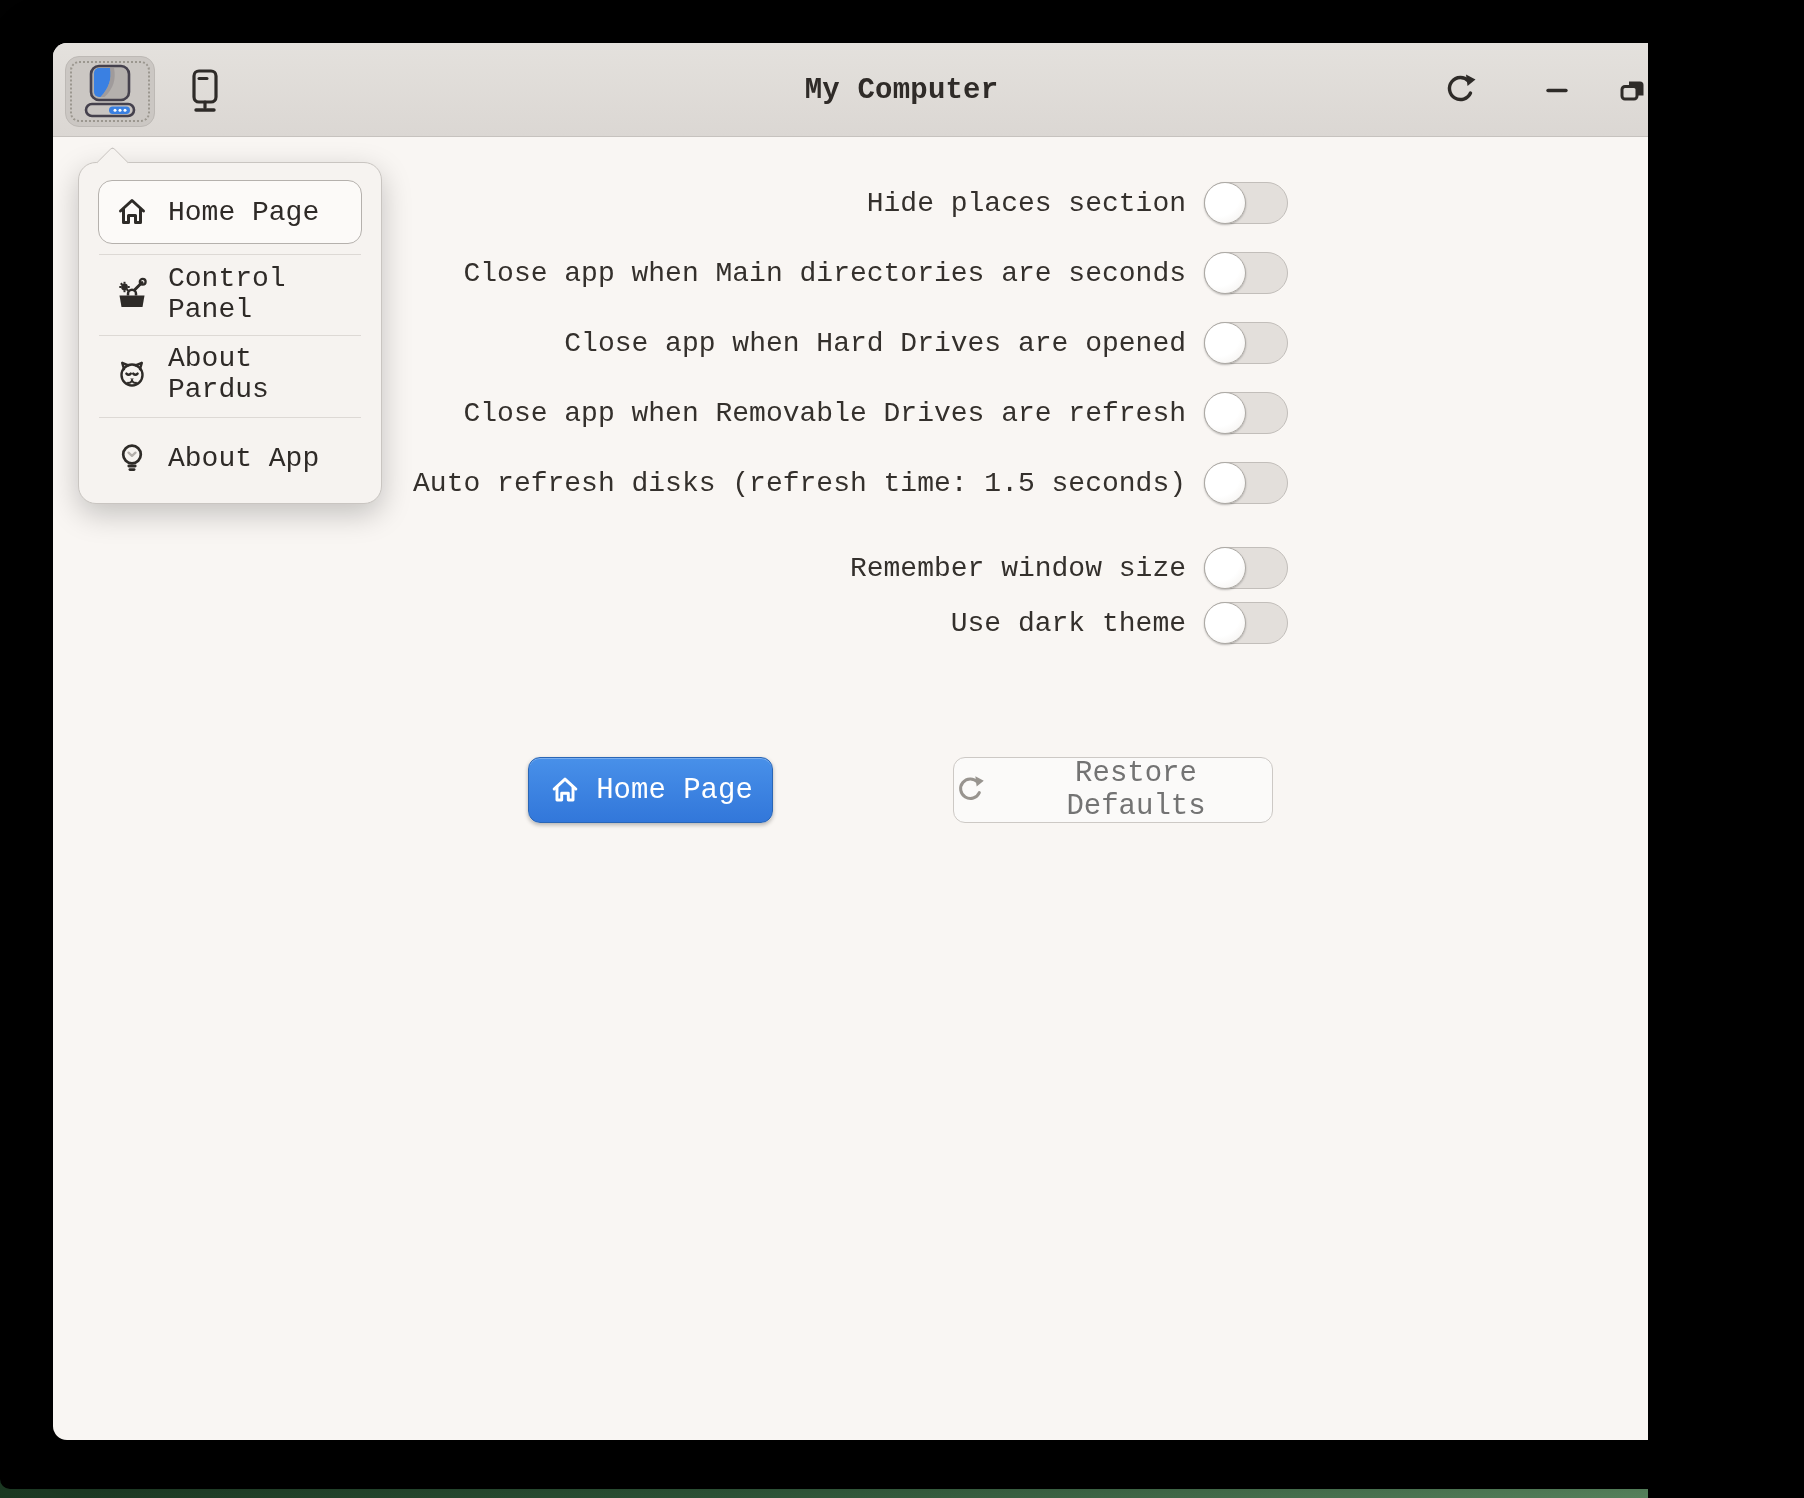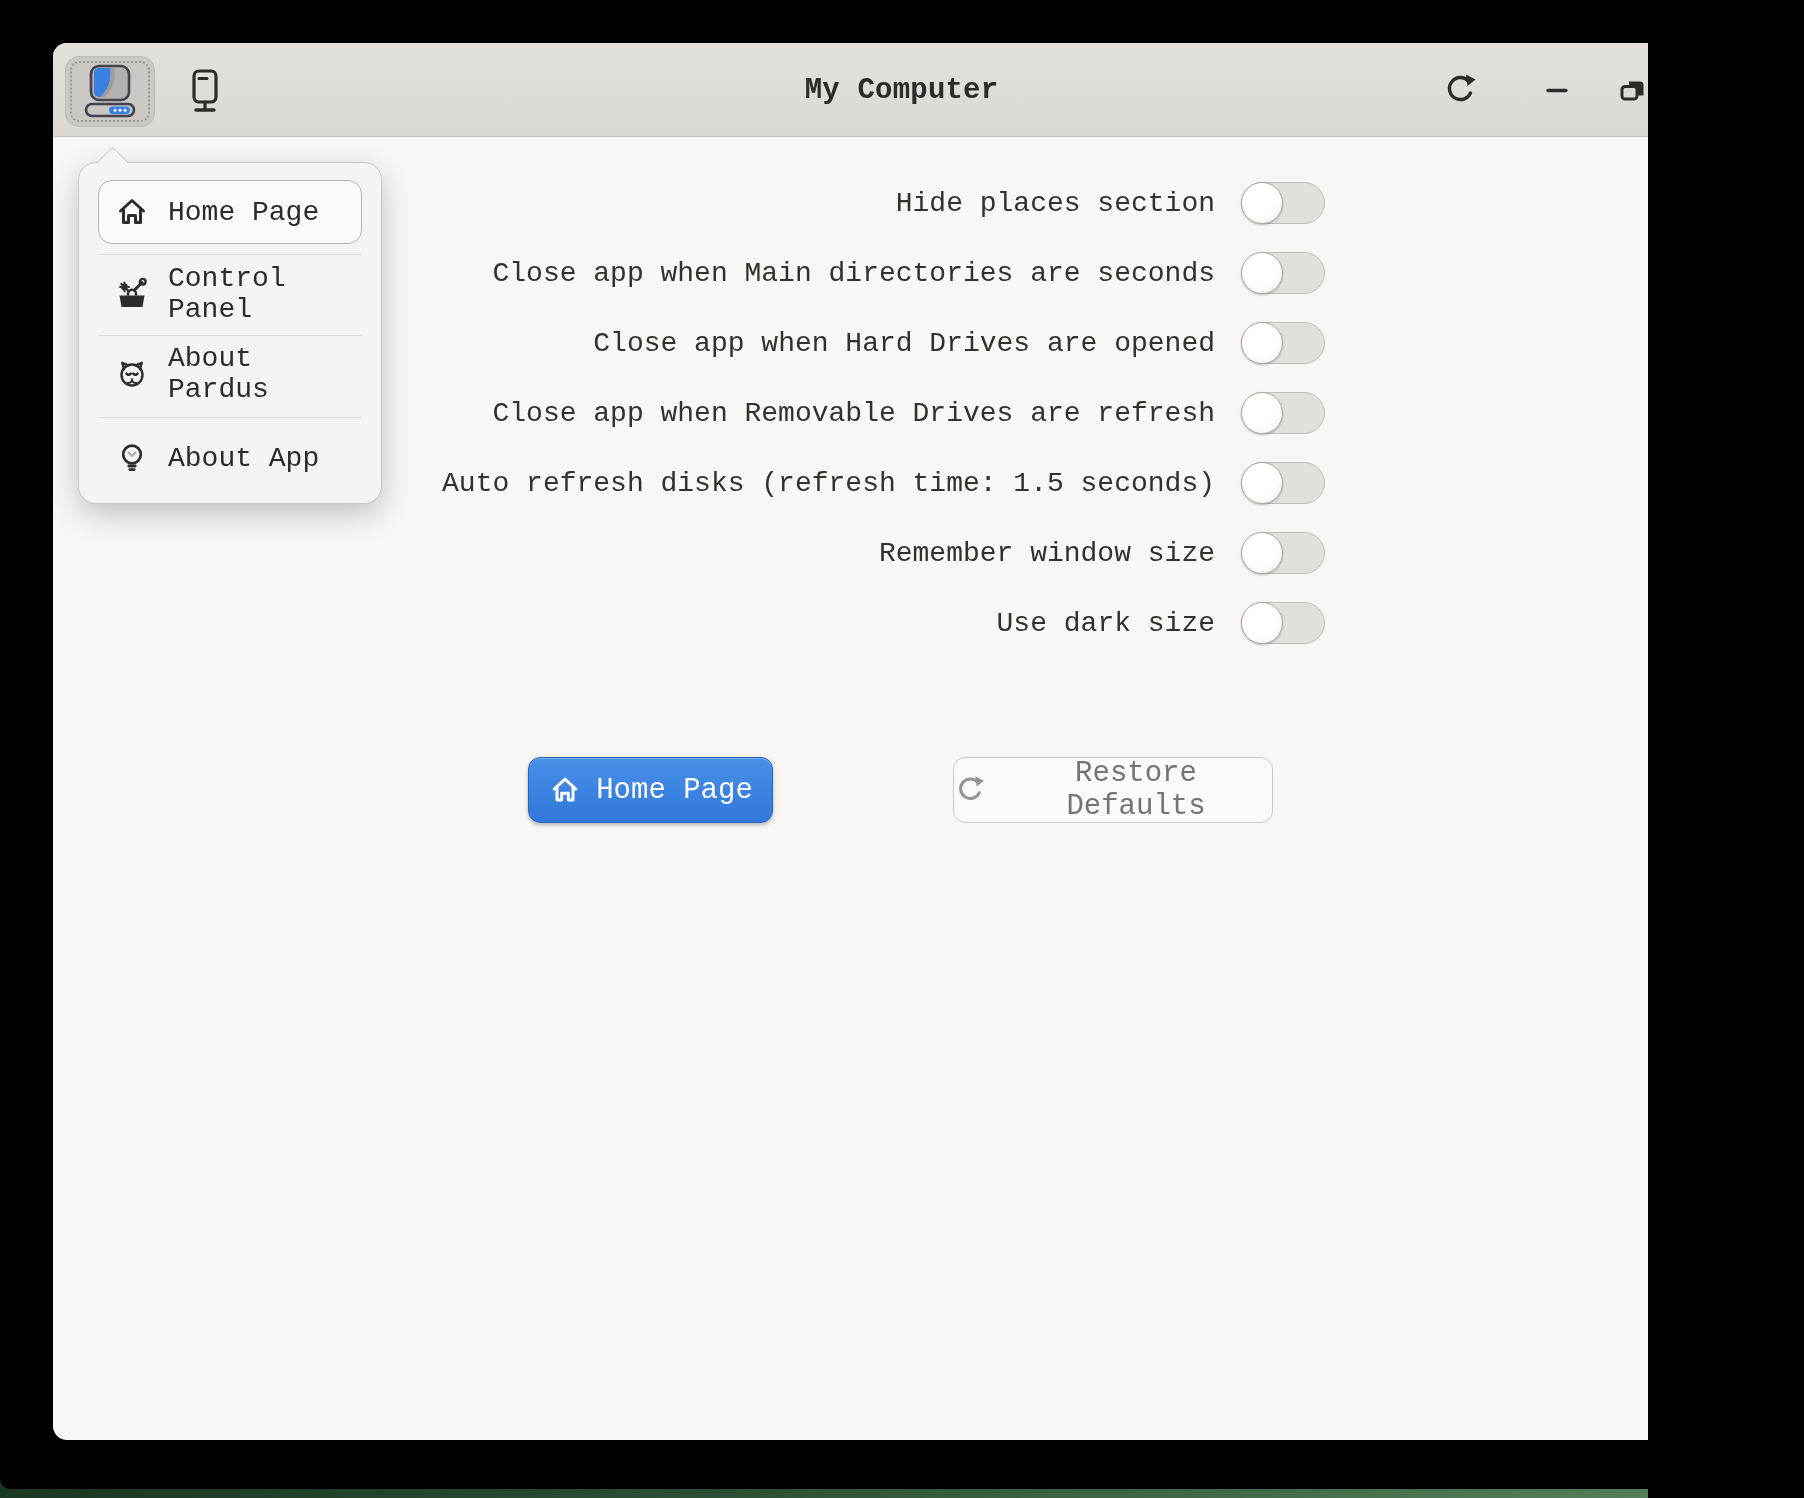--- a/index.html
+++ b/index.html
@@ -64,21 +64,21 @@
     display:flex; align-items:center; gap:18px; padding-left:15px;
     border-radius:14px; font-size:28px; color:#2e2a27; cursor:pointer;
     background:transparent; border:1px solid transparent;
   }
   .menu-item.selected { border:1px solid #b5b1ad; background:#fcfaf8; }
   .menu-item .mi-icon { width:36px; height:36px; flex:0 0 auto; display:flex; align-items:center; justify-content:center; }
   .menu-sep { position:absolute; left:20px; width:262px; height:1px; background:#ddd9d5; }
   
   .setting-row {
     position:absolute; left:0; width:1235px; height:66px;
-    display:flex; align-items:center; justify-content:flex-end; gap:26px;padding-left:37px;
+    display:flex; align-items:center; justify-content:flex-end; gap:18px;
   }
   .setting-label { font-size:28px; color:#34302c; white-space:nowrap; }
   .switch {
     position:relative; flex:0 0 auto; width:84px; height:42px; box-sizing:border-box;
     border-radius:22px; background:#e3dfdb; border:1px solid #c2beba; cursor:pointer;
   }
   .knob {
     position:absolute; left:-1px; top:-1px; width:42px; height:42px; box-sizing:border-box;
     border-radius:50%; border:1px solid #adaaa5;
     background:radial-gradient(circle at 35% 30%, #ffffff 55%, #f1eeeb);
@@ -263,28 +263,28 @@
       <div class="switch">
           <div class="knob"></div>
         </div>
     </div>
     <div class="setting-row" style="top:407px;">
       <span class="setting-label">Auto refresh disks (refresh time: 1.5 seconds)</span>
       <div class="switch">
           <div class="knob"></div>
         </div>
     </div>
-    <div class="setting-row" style="top:477px;">
+    <div class="setting-row" style="top:492px;">
       <span class="setting-label">Remember window size</span>
       <div class="switch">
           <div class="knob"></div>
         </div>
     </div>
     <div class="setting-row" style="top:547px;">
-      <span class="setting-label">Use dark size</span>
+      <span class="setting-label">Use dark theme</span>
       <div class="switch">
           <div class="knob"></div>
         </div>
     </div>
 
     <button class="action-btn home-btn">
       <span>
         <svg width="34" height="34" viewBox="0 0 36 36" fill="none" stroke="#ffffff" stroke-width="3.1" stroke-linecap="round" stroke-linejoin="round">
           <path d="M6.5 17 L18 6.5 L29.5 17"></path>
           <path d="M9.5 15 V28.5 H14.5 V21.5 H21.5 V28.5 H26.5 V15"></path>

